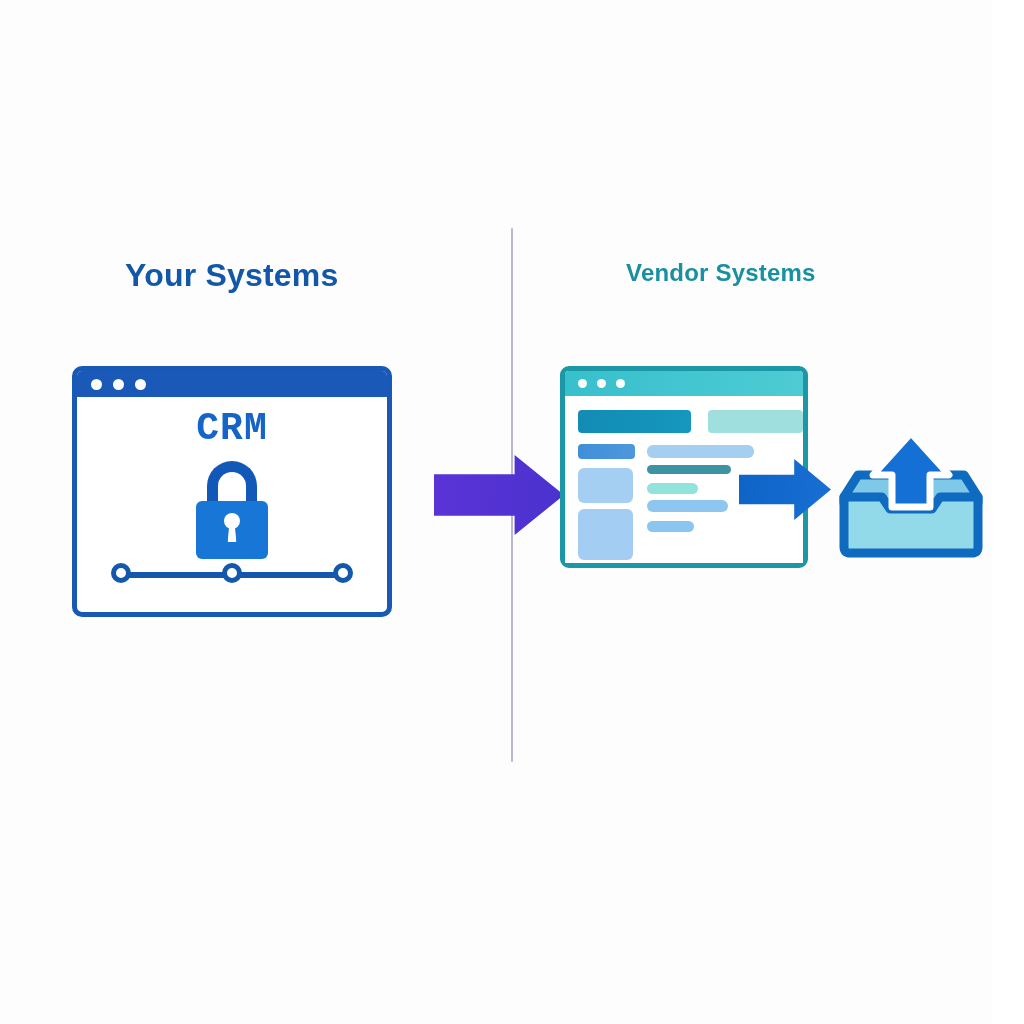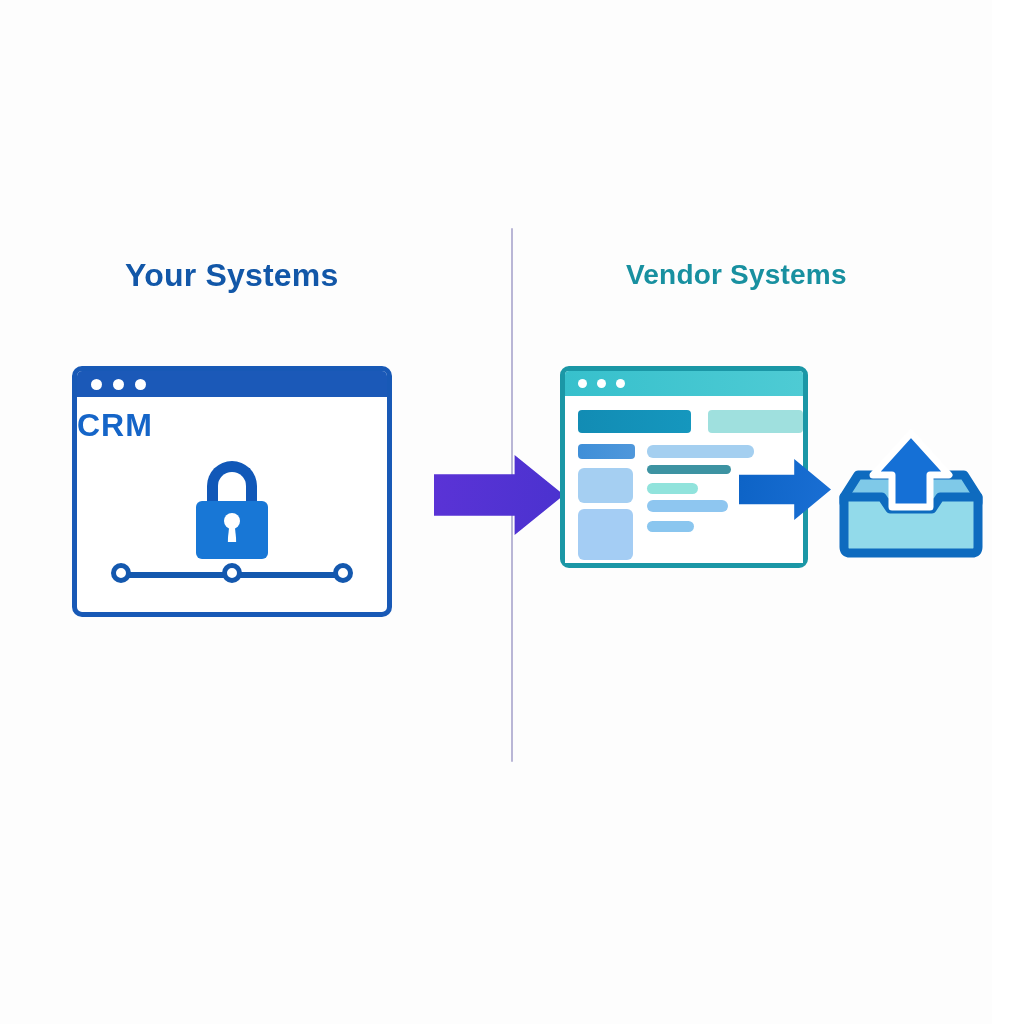--- a/index.html
+++ b/index.html
@@ -39,21 +39,21 @@
   }
   #title-your {
     left: 125px;
     top: 257px;
     font-size: 32px;
     color: #1257A8;
   }
   #title-vendor {
     left: 626px;
     top: 259px;
-    font-size: 28px;
+    font-size: 24px;
     color: #1890A0;
   }
 
   
   .window-left {
     position: absolute;
     left: 72px;
     top: 366px;
     width: 320px;
     height: 251px;
@@ -81,25 +81,26 @@
   }
   .dot.d1 { left: 14px; }
   .dot.d2 { left: 36px; }
   .dot.d3 { left: 58px; }
 
   .crm-label {
     position: absolute;
     left: 0;
     right: 0;
     top: 36px;
-    text-align: left;
-    font-size: 32px;
+    text-align: center;
+    font-size: 38px;
     font-weight: bold;
     color: #1565C8;
     letter-spacing: 1px;
+    font-family: Liberation Mono, monospace;
   }
 
   
   .lock {
     position: absolute;
     left: 50%;
     top: 90px;
     transform: translateX(-50%);
     width: 84px;
     height: 110px;

